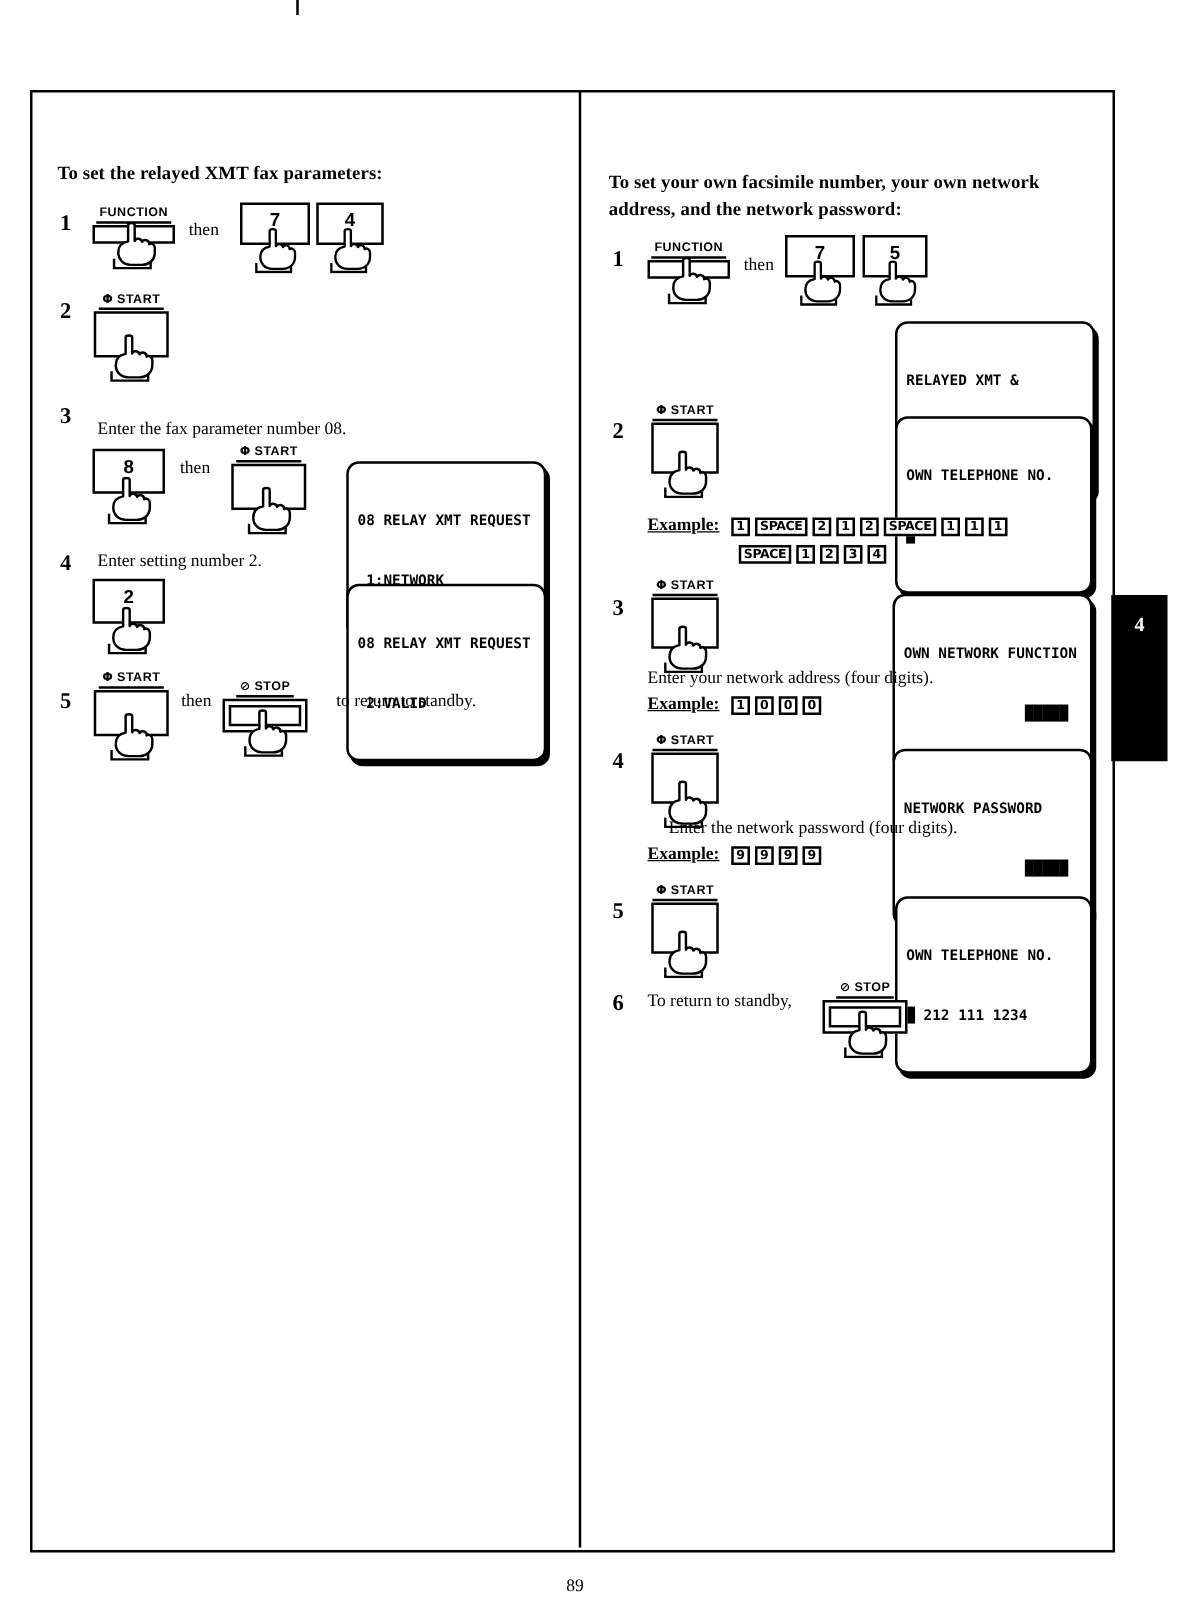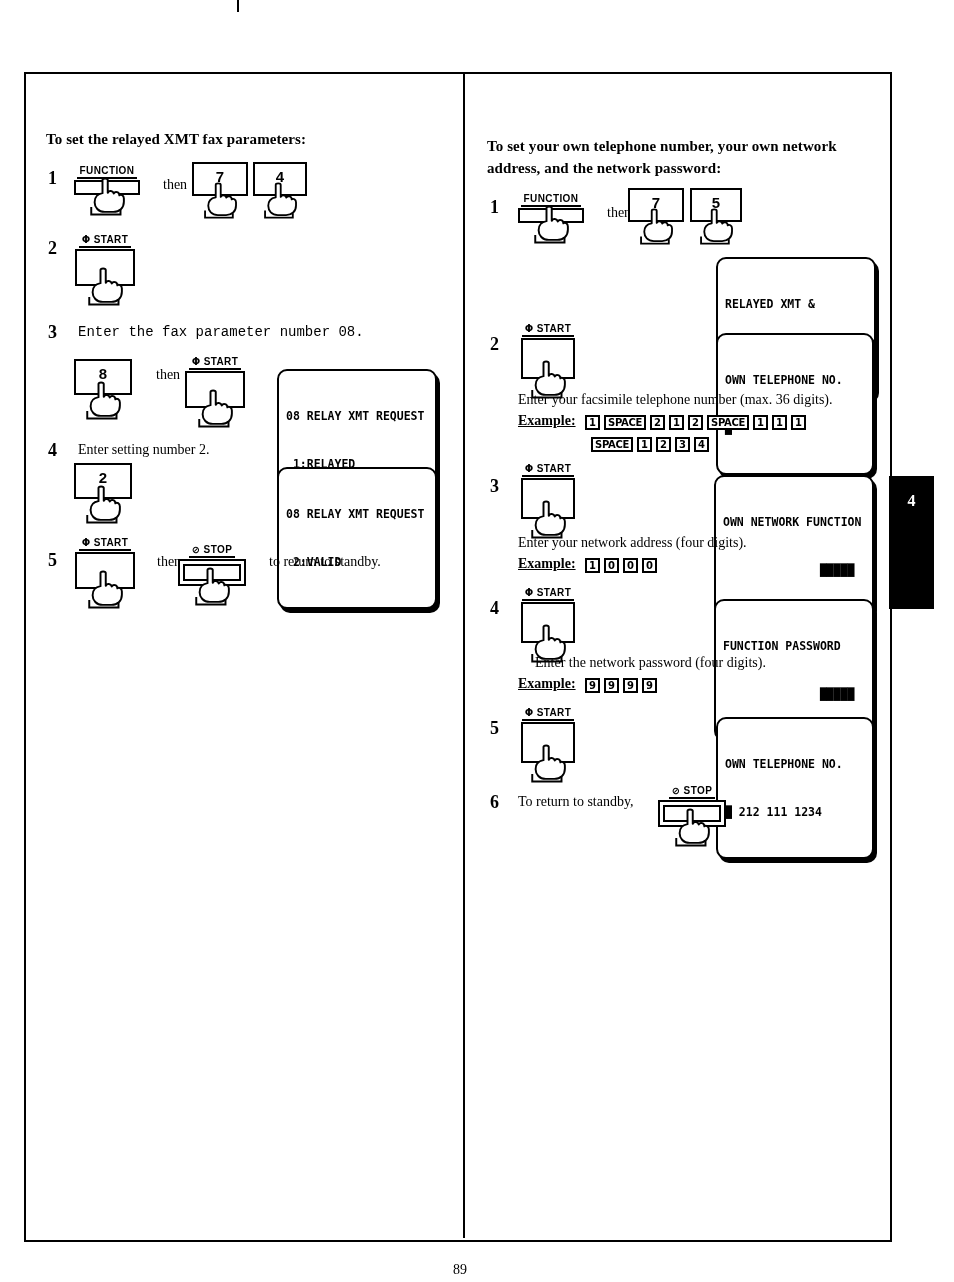--- a/index.html
+++ b/index.html
@@ -19,21 +19,21 @@
             color:#fff;text-align:center;font:bold 16px "Liberation Serif",serif;}
   .side-tab span{display:block;margin-top:16px;}
   .page-num{position:absolute;left:430px;top:1262px;width:60px;text-align:center;
             font:14px "Liberation Serif",serif;}
   .artifact-tick{position:absolute;left:237px;top:0;width:2px;height:12px;background:#000;}
 
   
   .intro{font:bold 15px "Liberation Serif",serif;letter-spacing:.1px;}
   .stepnum{font:bold 18px "Liberation Serif",serif;}
   .body-txt{font:14px "Liberation Serif",serif;}
-  .then-txt{font:14px "Liberation Serif",serif;margin-left:12px;}
+  .then-txt{font:14px "Liberation Serif",serif;}
   .ex-label{font:bold 14px "Liberation Serif",serif;text-decoration:underline;}
 
   
   .ku{position:absolute;text-align:center;}
   .klabel{display:inline-block;font:bold 10px "Liberation Sans",sans-serif;
           border-bottom:2px solid #000;padding:0 3px 1px;letter-spacing:.4px;white-space:nowrap;}
   .klabel .sym{margin-right:3px;font-family:"DejaVu Sans",sans-serif;}
   .key{box-sizing:border-box;margin:1px auto 0;background:#fff;border:2.5px solid #000;
        font:bold 15px "Liberation Sans",sans-serif;text-align:center;}
   .k-fn{width:66px;height:15px;}
@@ -108,38 +108,38 @@
   <div class="abs stepnum" style="left:48px;top:238px;">2</div>
   <div class="ku ku-start" style="left:74px;top:229px;width:62px;">
     <div class="klabel"><span class="sym">Φ</span><span>START</span></div>
     <div class="key k-start"></div>
     <svg class="hand" width="42" height="39">
         <use href="#hand-sym"></use>
       </svg>
   </div>
 
   <div class="abs stepnum" style="left:48px;top:322px;">3</div>
-  <div class="abs body-txt" style="left:78px;top:324px;font-family:Liberation Mono, monospace;">Enter the fax parameter number 08.</div>
+  <div class="abs body-txt" style="left:78px;top:336px;">Enter the fax parameter number 08.</div>
   <div class="ku ku-digit" style="left:74px;top:358px;width:58px;">
     <div class="key k-digit" style="width:58px;height:36px;">8</div>
     <svg class="hand" width="42" height="39" style="top:23px;">
         <use href="#hand-sym"></use>
       </svg>
   </div>
   <div class="abs then-txt" style="left:144px;top:367px;">then</div>
   <div class="ku ku-start" style="left:184px;top:351px;width:62px;">
     <div class="klabel"><span class="sym">Φ</span><span>START</span></div>
     <div class="key k-start"></div>
     <svg class="hand" width="42" height="39">
         <use href="#hand-sym"></use>
       </svg>
   </div>
   <div class="lcd" style="left:277px;top:369px;width:160px;">
     <div>08 RELAY XMT REQUEST</div>
-    <div> 1:RELAYED</div>
+    <div> 1:NETWORK</div>
   </div>
 
   <div class="abs stepnum" style="left:48px;top:440px;">4</div>
   <div class="abs body-txt" style="left:78px;top:442px;">Enter setting number 2.</div>
   <div class="ku ku-digit" style="left:74px;top:462px;width:58px;">
     <div class="key k-digit" style="width:58px;height:36px;">2</div>
     <svg class="hand" width="42" height="39" style="top:23px;">
         <use href="#hand-sym"></use>
       </svg>
   </div>
@@ -161,21 +161,21 @@
     <div class="klabel"><span class="sym">⊘</span><span>STOP</span></div>
     <div class="key k-stop">
         <div class="inner"></div>
       </div>
     <svg class="hand" width="42" height="39">
         <use href="#hand-sym"></use>
       </svg>
   </div>
   <div class="abs body-txt" style="left:253px;top:554px;margin-left:16px;">to return to standby.</div>
 
-  <div class="abs intro" style="left:487px;top:138px;">To set your own telephone number, your own network</div>
+  <div class="abs intro" style="left:487px;top:138px;">To set your own facsimile number, your own network</div>
   <div class="abs intro" style="left:487px;top:160px;">address, and the network password:</div>
 
   <div class="abs stepnum" style="left:490px;top:197px;">1</div>
   <div class="ku ku-fn" style="left:518px;top:188px;width:66px;">
     <div class="klabel">FUNCTION</div>
     <div class="key k-fn"></div>
     <svg class="hand" width="42" height="39">
         <use href="#hand-sym"></use>
       </svg>
   </div>
@@ -202,21 +202,20 @@
     <div class="klabel"><span class="sym">Φ</span><span>START</span></div>
     <div class="key k-start-tall"></div>
     <svg class="hand" width="42" height="39">
         <use href="#hand-sym"></use>
       </svg>
   </div>
   <div class="lcd" style="left:716px;top:333px;width:158px;">
     <div>OWN TELEPHONE NO.</div>
     <div>█</div>
   </div>
-  <div class="abs body-txt" style="left:518px;top:392px;">Enter your facsimile telephone number (max. 36 digits).</div>
   <div class="abs ex-label" style="left:518px;top:413px;">Example:</div>
   <div class="exrow" style="left:585px;top:412px;">
     <span class="exkey">1</span><span class="exkey exkey-space">SPACE</span><span class="exkey">2</span><span class="exkey">1</span><span class="exkey">2</span><span class="exkey exkey-space">SPACE</span><span class="exkey">1</span><span class="exkey">1</span><span class="exkey">1</span>
   </div>
   <div class="exrow" style="left:591px;top:434px;">
     <span class="exkey exkey-space">SPACE</span><span class="exkey">1</span><span class="exkey">2</span><span class="exkey">3</span><span class="exkey">4</span>
   </div>
 
   <div class="abs stepnum" style="left:490px;top:476px;">3</div>
   <div class="ku ku-start-tall" style="left:520px;top:458px;width:56px;">
@@ -238,21 +237,21 @@
 
   <div class="abs stepnum" style="left:490px;top:598px;">4</div>
   <div class="ku ku-start-tall" style="left:520px;top:582px;width:56px;">
     <div class="klabel"><span class="sym">Φ</span><span>START</span></div>
     <div class="key k-start-tall"></div>
     <svg class="hand" width="42" height="39">
         <use href="#hand-sym"></use>
       </svg>
   </div>
   <div class="lcd" style="left:714px;top:599px;width:160px;">
-    <div>FUNCTION PASSWORD</div>
+    <div>NETWORK PASSWORD</div>
     <div>              █████</div>
   </div>
   <div class="abs body-txt" style="left:535px;top:655px;">Enter the network password (four digits).</div>
   <div class="abs ex-label" style="left:518px;top:676px;">Example:</div>
   <div class="exrow" style="left:585px;top:675px;">
     <span class="exkey">9</span><span class="exkey">9</span><span class="exkey">9</span><span class="exkey">9</span>
   </div>
 
   <div class="abs stepnum" style="left:490px;top:718px;">5</div>
   <div class="ku ku-start-tall" style="left:520px;top:702px;width:56px;">

